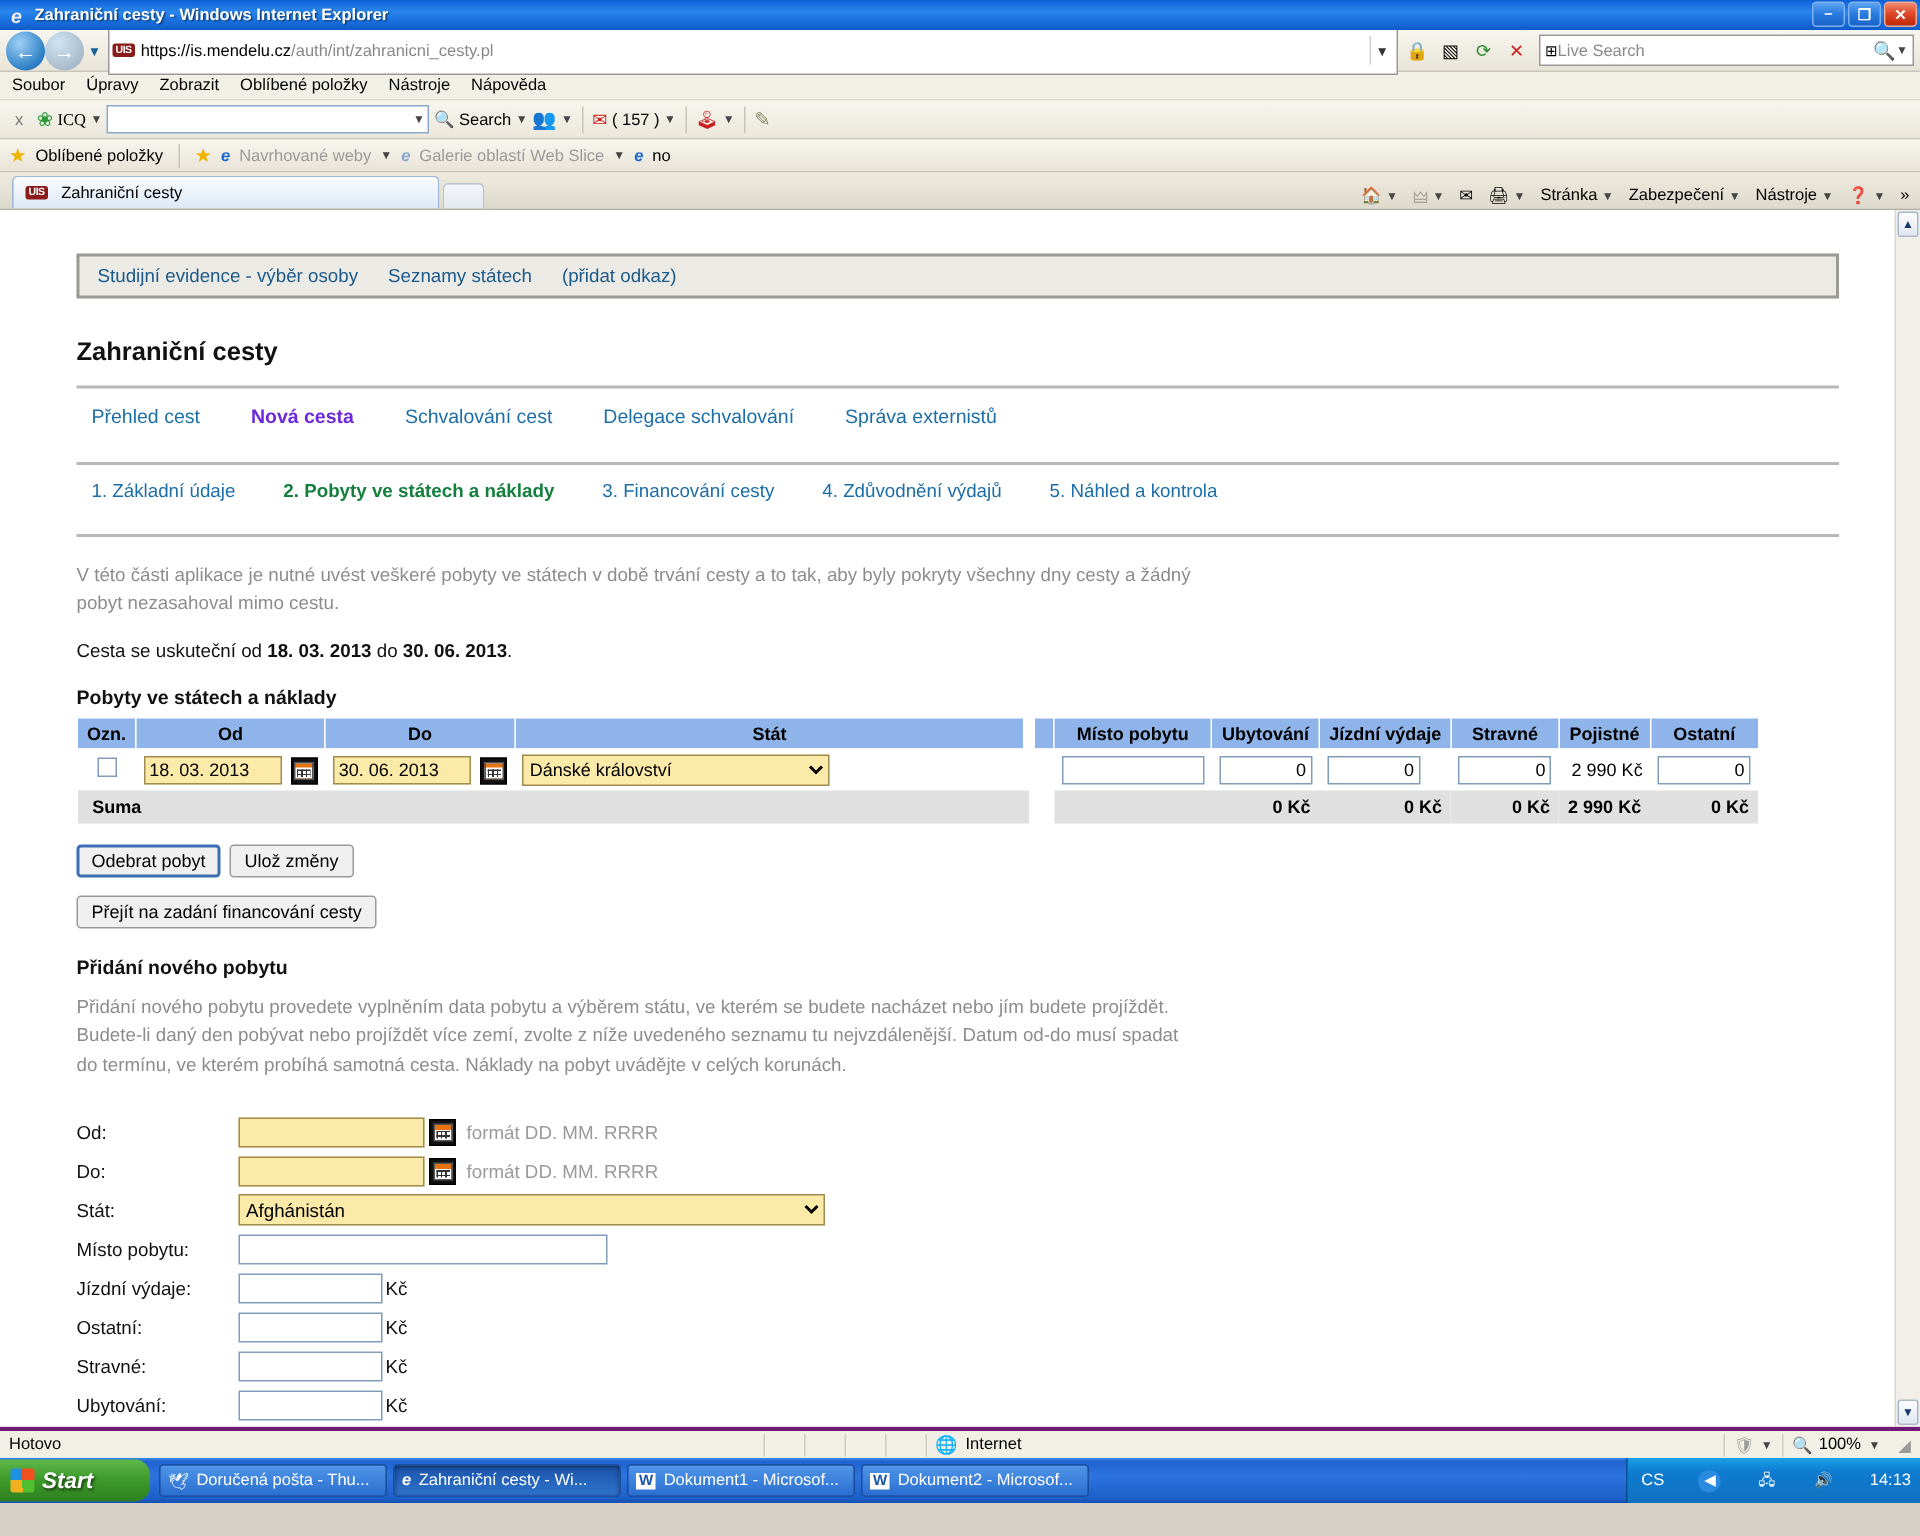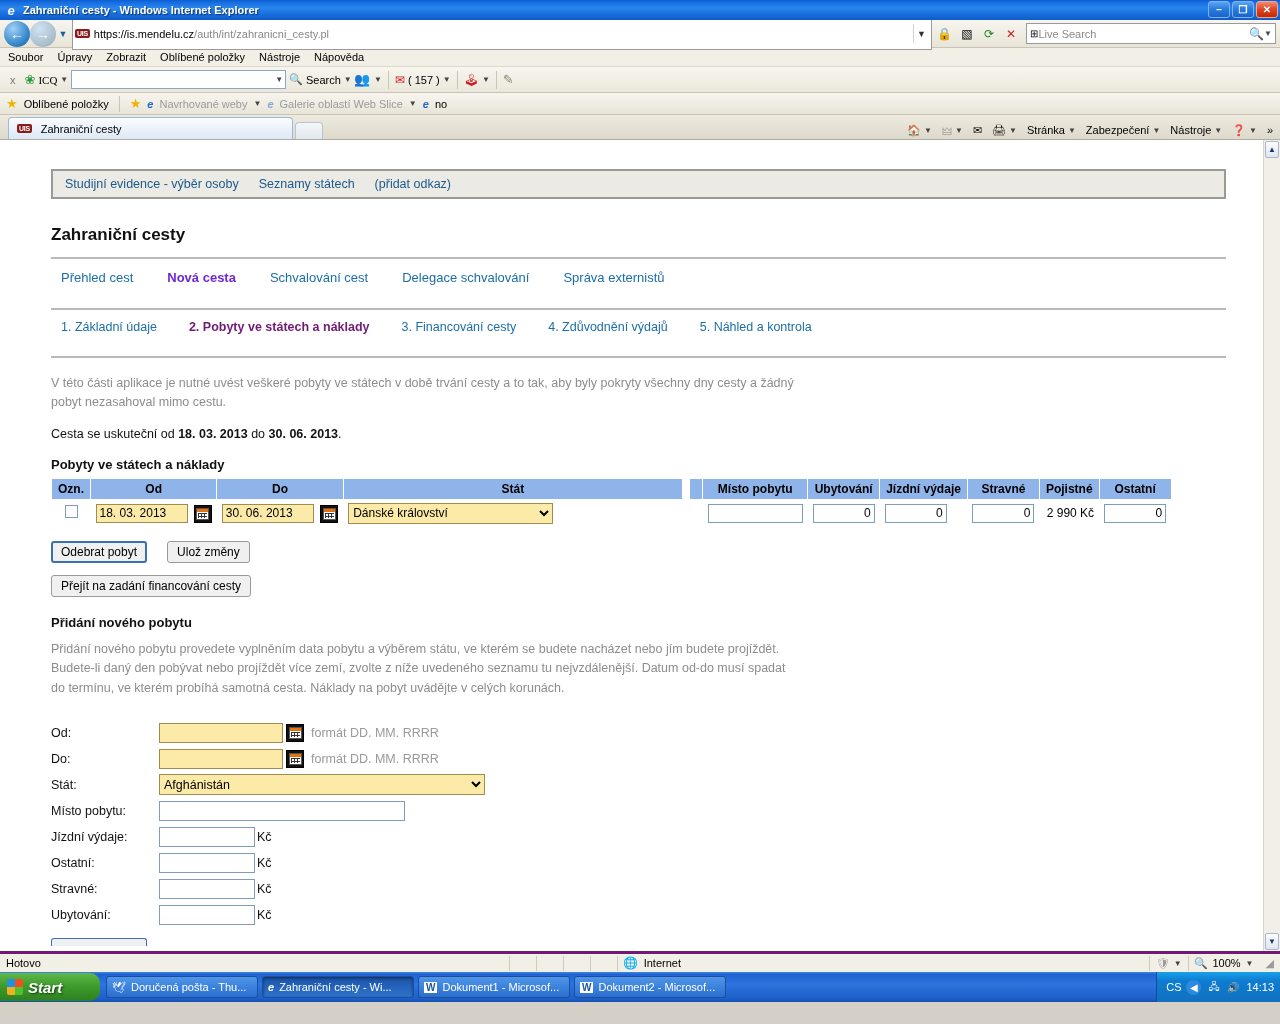--- a/index.html
+++ b/index.html
@@ -166,21 +166,21 @@
   }
   .tabs-main {
     margin: 0 26px 0 40px; display:flex; gap:34px;
     padding: 11px 10px 11px 10px; font-size:13px; color:#1c6ea8;
   }
   .tabs-main .active { font-weight:bold; color:#6d28d9; }
   .steps {
     margin: 0 26px 0 40px; display:flex; gap:32px;
     padding: 10px 10px 10px 10px; font-size:12.5px; color:#1c6ea8;
   }
-  .steps .active { font-weight:bold; color:#701a75; }
+  .steps .active { font-weight:bold; color:#15803d; }
   .intro {
     margin: 16px 40px 0 40px; color:#8d8d8d; font-size:12.5px; line-height:1.55;
     max-width: 760px;
   }
   .datesent {
     margin: 14px 40px 0 40px; font-size:12.5px; color:#111;
   }
   .datesent b { font-weight:bold; }
   h2.sec { margin: 16px 40px 6px 40px; font-size:13px; font-weight:bold; color:#111; }
 
@@ -227,21 +227,21 @@
   }
   .inp-text {
     height: 19px; border:1px solid #7f9db9; background:#fff;
     font-size:12px; padding:0 3px; font-family:"Liberation Sans",sans-serif;
   }
   .w-place { width: 95px; }
   .w-money { width: 62px; text-align:right; }
   .chk { width:13px; height:13px; border:1px solid #7f9db9; background:#fff; display:inline-block; }
 
   
-  .btnrow { margin: 14px 0 0 40px; display:flex; gap:20px; }
+  .btnrow { margin: 14px 0 0 40px; display:flex; gap:6px; }
   .btn {
     font-size:12px; font-family:"Liberation Sans",sans-serif;
     padding: 3px 9px; background:#f0f0f0;
     border:1px solid #9a9a9a; border-radius:3px; color:#000;
   }
   .btn.primary { border:2px solid #3c6eb4; padding: 2px 8px; }
 
   h2.sub { margin: 18px 40px 0 40px; font-size:13px; font-weight:bold; color:#111; }
   .para2 {
     margin: 10px 40px 0 40px; color:#8d8d8d; font-size:12.5px; line-height:1.55;
@@ -251,21 +251,21 @@
   
   .addform { margin: 22px 0 0 40px; }
   .frow { display:flex; align-items:center; height:26px; }
   .flabel { width: 108px; font-size:12.5px; color:#111; }
   .fnote { color:#9a9a9a; font-size:12.5px; margin-left:7px; }
   .inp-date2 {
     width: 124px; height:20px; background:#fbeaa8; border:1px solid #a08c50;
     font-size:12px; padding:0 3px; font-family:"Liberation Sans",sans-serif;
   }
   select.state2 {
-    width: 326px; height:21px; background:#fbeaa8; border:1px solid #a08c50;
+    width: 391px; height:21px; background:#fbeaa8; border:1px solid #a08c50;
     font-size:12.5px; font-family:"Liberation Sans",sans-serif;
   }
   .inp-place2 { width: 246px; height:20px; }
   .inp-money2 { width: 96px; height:20px; }
   .kc { margin-left:2px; font-size:12.5px; color:#111; }
   .cut-btn {
     margin: 10px 0 0 40px; width:96px; height:8px;
     border:1px solid #3c6eb4; border-bottom:none; border-radius:3px 3px 0 0;
     background:#f0f0f0;
   }
@@ -301,21 +301,21 @@
     height: 22px; min-width: 152px; max-width:152px;
     background: linear-gradient(to bottom,#4f95e8,#2a6fd0);
     border:1px solid #1b4f9e; border-radius:3px;
     display:flex; align-items:center; gap:5px; padding: 0 5px;
     color:#fff; font-size:11px; margin-right:4px;
     overflow:hidden; white-space:nowrap;
   }
   .task.active { background: linear-gradient(to bottom,#1a52a8,#2f74cc); box-shadow: inset 0 1px 3px rgba(0,0,0,.5); }
   .tray {
     position:absolute; right:0; top:0; height:30px;
-    display:flex; align-items:center; gap:5px; padding: 0 6px 0 9px;
+    display:flex; align-items:center; gap:23px; padding: 0 6px 0 9px;
     background: linear-gradient(to bottom,#1aa0e8 0%,#0e7cd0 30%,#1170c0 100%);
     border-left:1px solid #0a4f98;
     color:#fff; font-size:11px;
   }
   .tray-icon { width:15px; height:15px; display:flex; align-items:center; justify-content:center; font-size:10px; }
   .star { color:#f0b400; font-size:13px; }
   .globe { font-size:12px; }
 </style>
 </head>
 <body>
@@ -518,20 +518,30 @@
           <td>
             <input class="inp-text w-money" value="0" style="">
           </td>
           <td>
             <input class="inp-text w-money" value="0" style="">
           </td>
           <td class="num">2 990 Kč</td>
           <td>
             <input class="inp-text w-money" value="0" style="">
           </td>
+        </tr>
+        <tr class="sumrow">
+          <td colspan="4" style="padding-left:10px;">Suma</td>
+          <td style="background:#fff;"></td>
+          <td></td>
+          <td class="num">0 Kč</td>
+          <td class="num">0 Kč</td>
+          <td class="num">0 Kč</td>
+          <td class="num">2 990 Kč</td>
+          <td class="num">0 Kč</td>
         </tr>
       </tbody>
     </table>
 
     <div class="btnrow">
       <button class="btn primary">Odebrat pobyt</button>
       <button class="btn">Ulož změny</button>
     </div>
 
     <div class="btnrow" style="margin-top:12px;">

